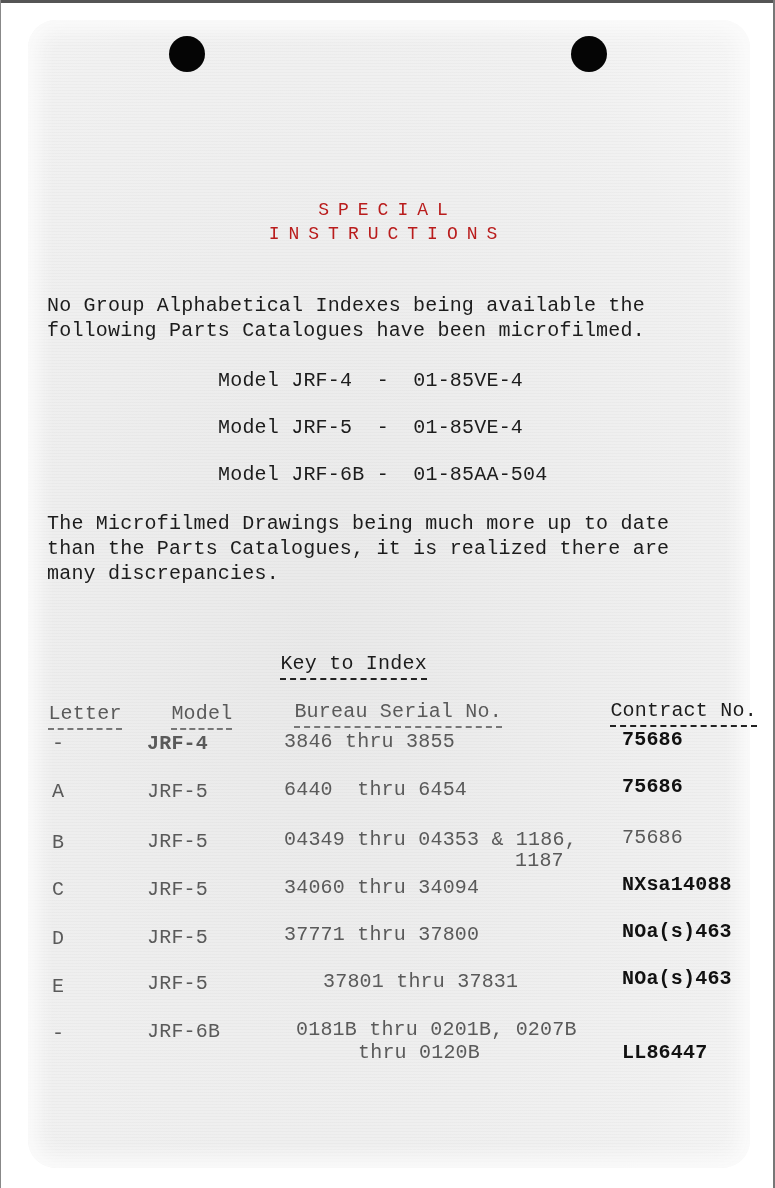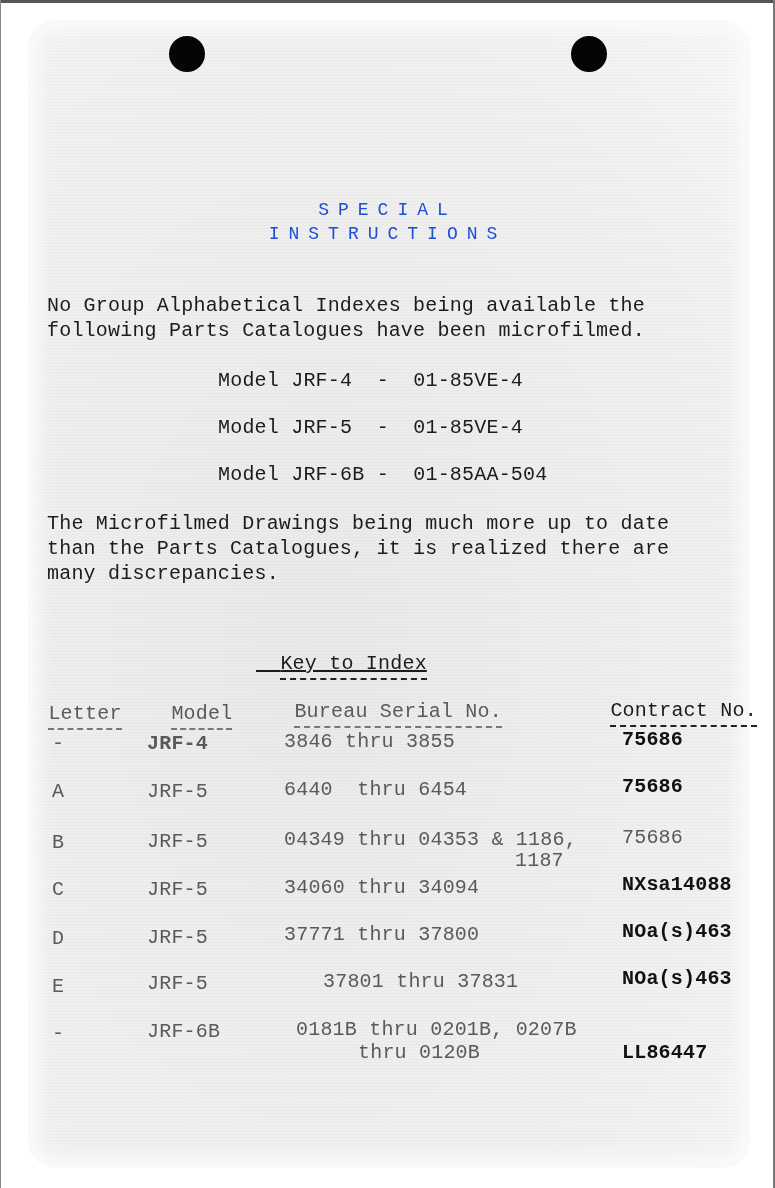--- a/index.html
+++ b/index.html
@@ -61,21 +61,21 @@
       font-size: 20px;
       line-height: 20px;
       letter-spacing: 0.2px;
     }
     .title {
       position: absolute;
       left: 0; width: 775px;
       text-align: center;
       font-size: 18px;
       letter-spacing: 9px;
-      color: #1d4ed8;
+      color: #b91c1c;
     }
     .faint { color: #5a5a5a; }
     .bold { color: #111; font-weight: bold; }
     .u {
       border-bottom: 2px dashed #222;
       padding-bottom: 3px;
     }
     .u-faint {
       border-bottom: 2px dashed #777;
       padding-bottom: 3px;
@@ -100,21 +100,21 @@
 <div class="t" style="left:47px; top:321px;">following Parts Catalogues have been microfilmed.</div>
 
 <div class="t" style="left:218px; top:371px;">Model JRF-4  -  01-85VE-4</div>
 <div class="t" style="left:218px; top:418px;">Model JRF-5  -  01-85VE-4</div>
 <div class="t" style="left:218px; top:465px;">Model JRF-6B -  01-85AA-504</div>
 
 <div class="t" style="left:47px; top:514px;">The Microfilmed Drawings being much more up to date</div>
 <div class="t" style="left:47px; top:539px;">than the Parts Catalogues, it is realized there are</div>
 <div class="t" style="left:47px; top:564px;">many discrepancies.</div>
 
-<div class="t" style="left:256px; top:634px;text-decoration:underline;">
+<div class="t" style="left:256px; top:634px;">
   <span class="u">Key to Index</span>
 </div>
 
 <div class="t faint" style="left:24px; top:684px;">
   <span class="u-faint">Letter</span>
 </div>
 <div class="t faint" style="left:147px; top:684px;">
   <span class="u-faint">Model</span>
 </div>
 <div class="t faint" style="left:270px; top:682px;">

